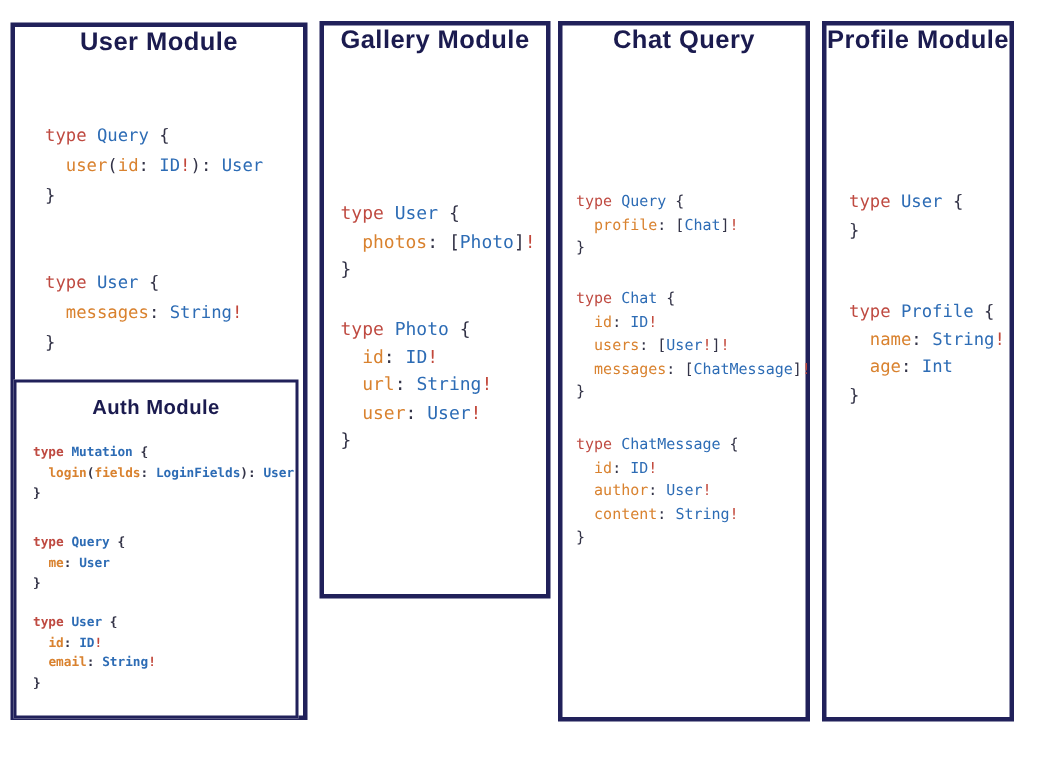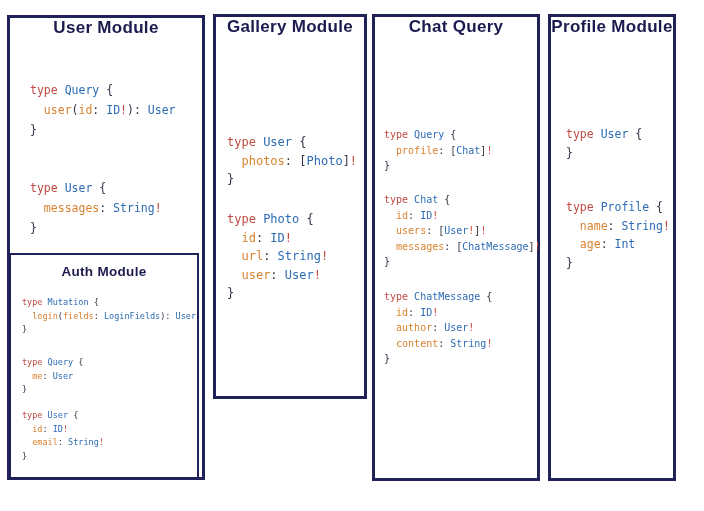--- a/index.html
+++ b/index.html
@@ -15,21 +15,21 @@
     text-align:center;font-weight:bold;color:var(--title,#1b1b4f);
     font-size:17px;letter-spacing:.3px;
   }
   .auth-box{border-width:2px;z-index:2;}
   .auth-box .panel-title{font-size:13.5px;margin-top:9px;}
   .code{
     position:absolute;margin:0;white-space:pre;
     font-family:"DejaVu Sans Mono","Liberation Mono",monospace;
   }
   .code-user{font-size:11.5px;line-height:20px;}
-  .code-auth{font-size:8.5px;line-height:13.5px;}
+  .code-auth{font-size:8.5px;line-height:13.5px;font-weight:bold;}
   .code-gallery{font-size:12px;line-height:18.5px;}
   .code-chat{font-size:10px;line-height:15.5px;}
   .code-profile{font-size:11.5px;line-height:18.5px;}
   .tok-k{color:var(--code-keyword,#bf4a41);}
   .tok-t{color:var(--code-type,#2d6cb5);}
   .tok-f{color:var(--code-field,#d9822f);}
   .tok-p{color:var(--code-punct,#333347);}
   .tok-b{color:var(--code-bang,#c2473a);}
 </style>
 </head>

